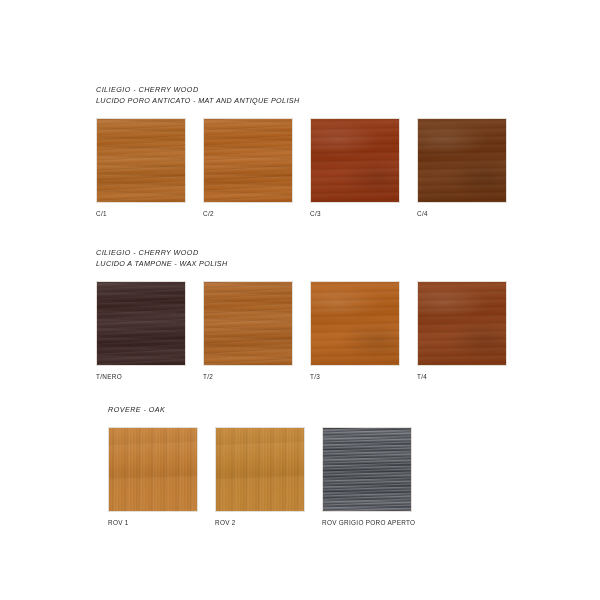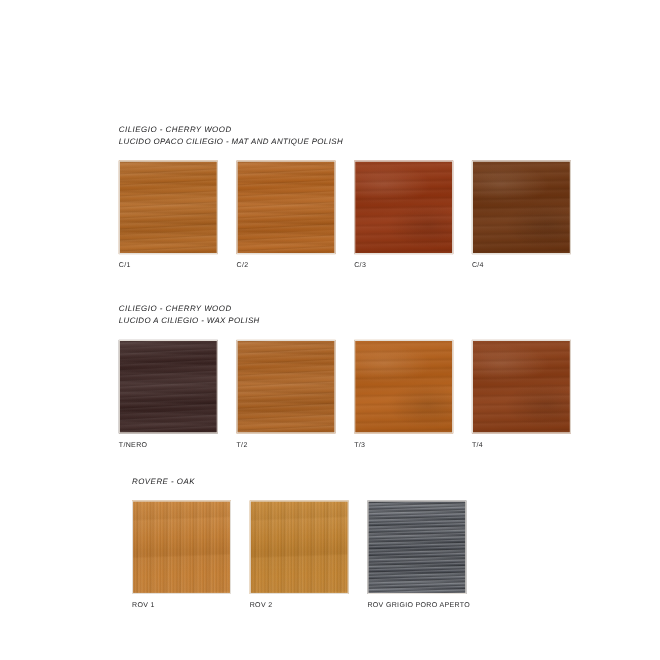--- a/index.html
+++ b/index.html
@@ -15,23 +15,22 @@
     overflow: hidden;
   }
   #page {
     position: relative;
     width: 600px;
     height: 600px;
     background: #ffffff;
   }
   .section {
     position: absolute;
-    left: 108px;
+    left: 96px;
     width: 460px;
-    margin-top: 28px;
   }
   #section-cherry-mat { top: 85px; }
   #section-cherry-wax { top: 248px; }
   #section-oak       { top: 405px; padding-left: 12px; }
 
   .section-heading {
     margin: 0 0 1px 0;
     font-size: 7.2px;
     line-height: 10px;
     letter-spacing: 0.45px;
@@ -186,21 +185,21 @@
         rgba(0,0,0,0.09) 100%);
   }
 </style>
 </head>
 <body>
 
 <div id="page">
 
   <div class="section" id="section-cherry-mat">
     <div class="section-heading">CILIEGIO - CHERRY WOOD</div>
-    <div class="section-subheading">LUCIDO OPACO CILIEGIO - MAT AND ANTIQUE POLISH</div>
+    <div class="section-subheading">LUCIDO PORO ANTICATO - MAT AND ANTIQUE POLISH</div>
 
     <div class="swatch-row">
       <div class="swatch-cell col-0">
         <div class="swatch" style="background-color: rgb(176, 100, 31);">
           <div class="grain grain-horiz"></div>
         </div>
         <div class="swatch-caption">C/1</div>
       </div>
       <div class="swatch-cell col-1">
         <div class="swatch" style="background-color: rgb(178, 97, 28);">
@@ -218,21 +217,21 @@
         <div class="swatch" style="background-color: rgb(109, 52, 16);">
           <div class="grain grain-mottle"></div>
         </div>
         <div class="swatch-caption">C/4</div>
       </div>
     </div>
   </div>
 
   <div class="section" id="section-cherry-wax">
     <div class="section-heading">CILIEGIO - CHERRY WOOD</div>
-    <div class="section-subheading">LUCIDO A CILIEGIO - WAX POLISH</div>
+    <div class="section-subheading">LUCIDO A TAMPONE - WAX POLISH</div>
 
     <div class="swatch-row">
       <div class="swatch-cell col-0">
         <div class="swatch" style="background-color: rgb(58, 35, 33);">
           <div class="grain grain-horiz"></div>
         </div>
         <div class="swatch-caption">T/NERO</div>
       </div>
       <div class="swatch-cell col-1">
         <div class="swatch" style="background-color: rgb(172, 97, 32);">

